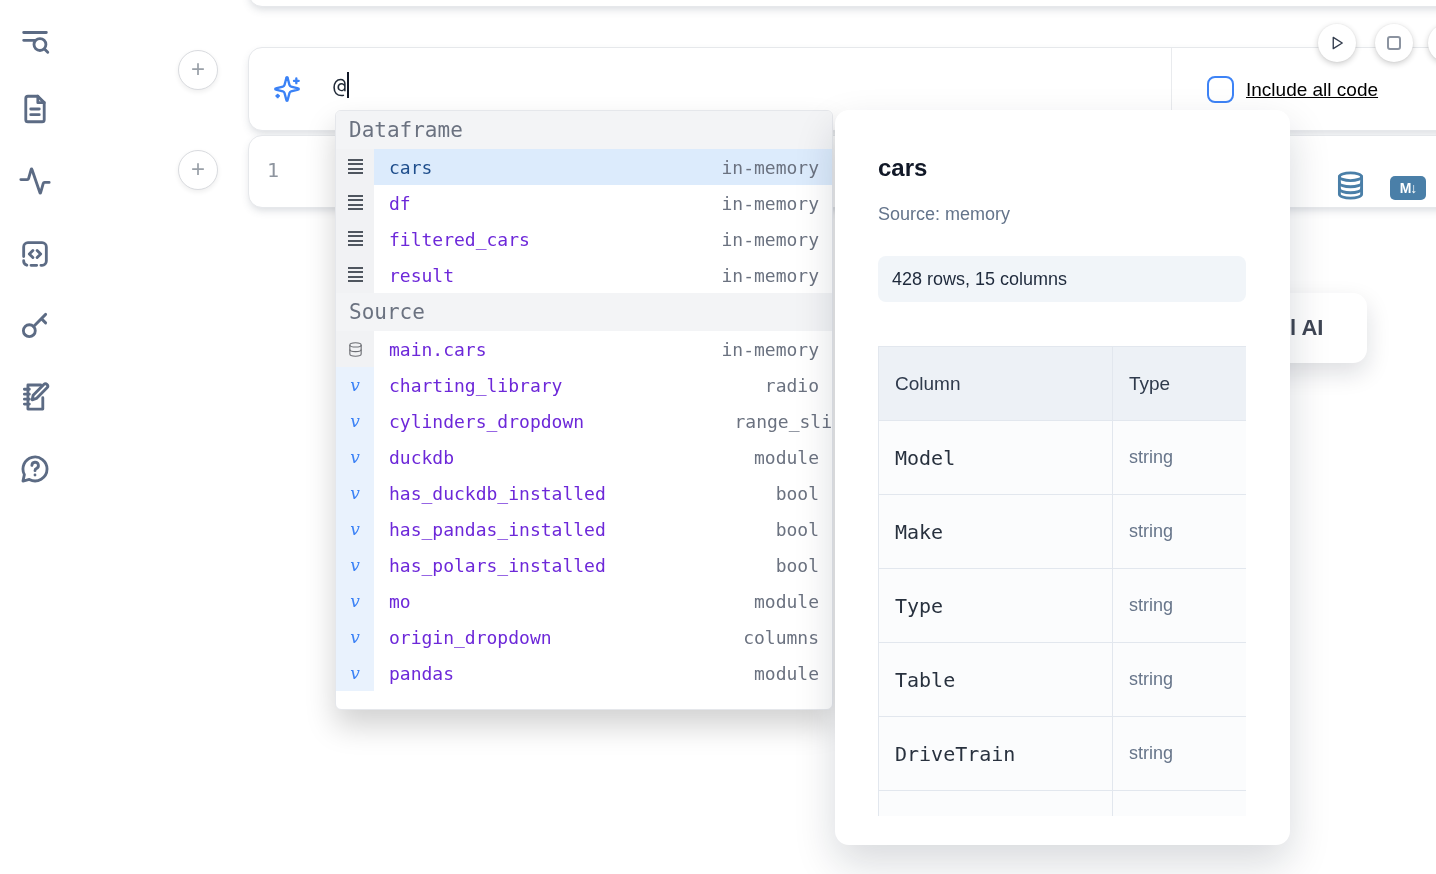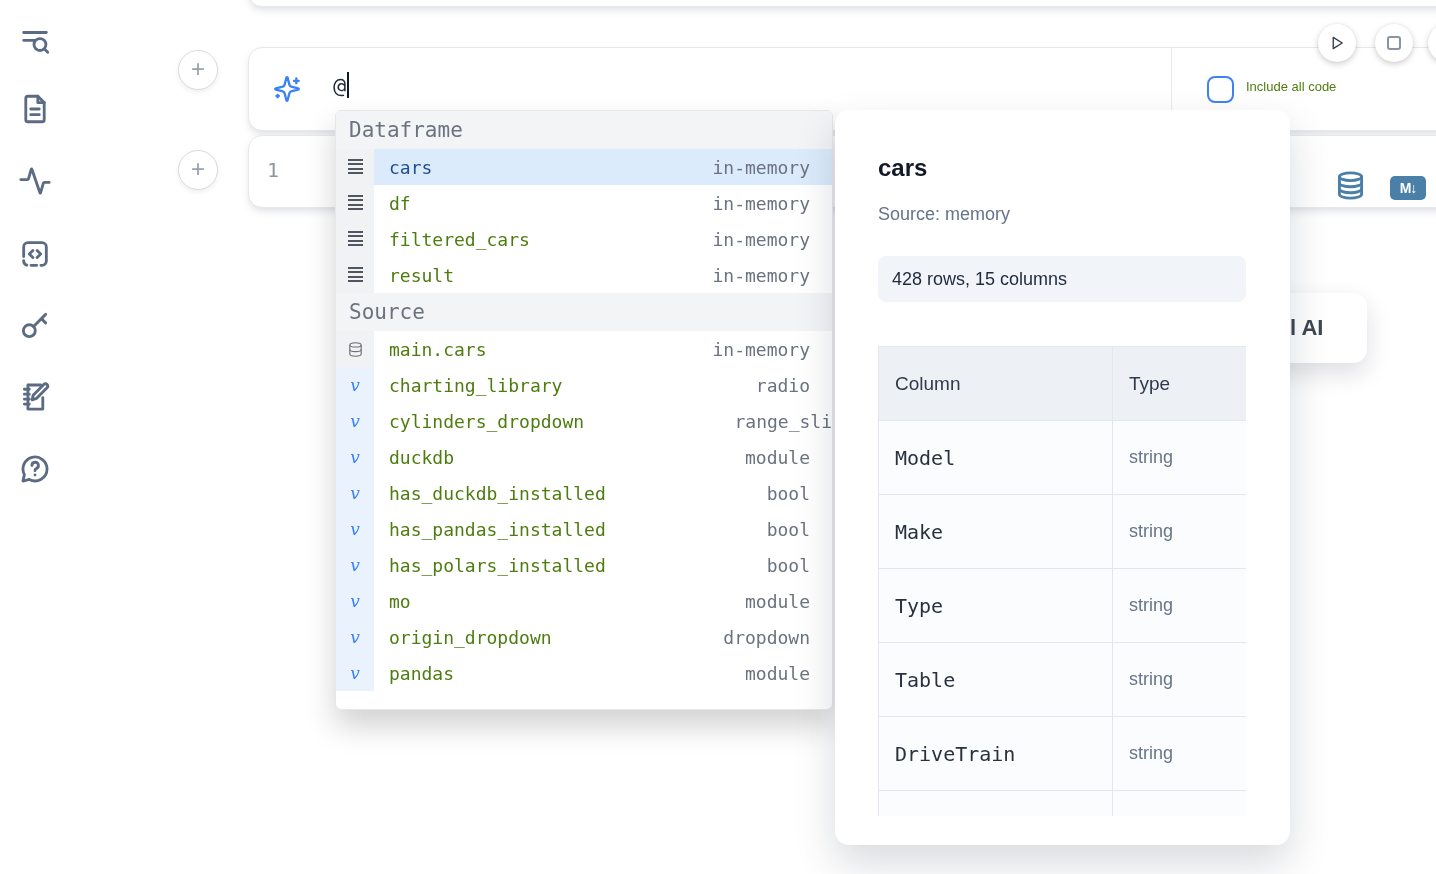--- a/index.html
+++ b/index.html
@@ -36,21 +36,21 @@
   .sparkle-wrap { position:absolute; left:24px; top:27px; width:28px; height:28px; }
   .sparkle-wrap svg { width:28px; height:28px; stroke:#3b82f6; fill:none; stroke-width:2; stroke-linecap:round; stroke-linejoin:round; }
   .ai-input { position:absolute; left:84px; top:24px; height:34px; font-size:22px; color:#1f2937; cursor:text; }
   .caret { display:inline-block; width:2px; height:26px; background:#111827; vertical-align:-5px; margin-left:1px; }
 
   .ai-bar .divider { position:absolute; left:922px; top:0; width:1px; height:82px; background:#e9ebee; }
   .checkbox {
     position:absolute; left:958px; top:28px; width:27px; height:27px;
     border:2px solid #3d83f6; border-radius:8px; background:#fff; cursor:pointer;
   }
-  .include-label { position:absolute; left:997px; top:31px; font-size:13px; color:#4d7c0f; }
+  .include-label { position:absolute; left:997px; top:31px; font-size:19px; color:#000000;text-decoration:underline; }
 
   .run-btn {
     position:absolute; top:24px; width:38px; height:38px; border-radius:50%;
     background:#fff; box-shadow:0 2px 6px rgba(0,0,0,.2), 0 0 0 1px rgba(0,0,0,.02);
     z-index:6; cursor:pointer; display:flex; align-items:center; justify-content:center;
   }
   .play { left:1318px; }
   .stop { left:1375px; }
   .extra-run { left:1428px; }
   .play svg { width:18px; height:18px; fill:none; stroke:#323c4d; stroke-width:1.8; stroke-linejoin:round; }
@@ -84,23 +84,23 @@
   .ac-header { height:38px; background:#f3f4f6; color:#6b7280; font-size:21px; line-height:38px; padding-left:13px; }
   .ac-row { height:36px; display:flex; align-items:center; cursor:pointer; background:#fff; }
   .ac-row.selected { background:#dcebfc; }
   .gutter { width:38px; height:36px; flex:0 0 38px; display:flex; align-items:center; justify-content:center; }
   .gutter.g-gray { background:#f1f2f4; }
   .gutter.g-blue { background:#e9f2fd; }
   .lines-icon { width:15px; height:16px;
     background:repeating-linear-gradient(to bottom,#4f565f 0 2px, transparent 2px 4.5px); }
   .gutter svg { width:17px; height:17px; stroke:#6d6f74; fill:none; stroke-width:1.6; }
   .v-glyph { font-family:"DejaVu Serif", serif; font-style:italic; font-size:17px; color:#3b82f6; }
-  .ac-name { flex:1; padding-left:15px; font-size:18px; color:#4d7c0f; white-space:nowrap; overflow:hidden; }
+  .ac-name { flex:1; padding-left:15px; font-size:18px; color:#6d28d9; white-space:nowrap; overflow:hidden; }
   .ac-row.selected .ac-name { color:#1f4e8c; }
-  .ac-type { padding-right:22px; font-size:18px; color:#6b7280; white-space:nowrap; }
+  .ac-type { padding-right:13px; font-size:18px; color:#6b7280; white-space:nowrap; }
   .ac-type.clip { padding-right:0; max-width:132px; overflow:hidden; }
 
   
   .panel {
     position:absolute; left:835px; top:110px; width:455px; height:735px;
     background:#fff; border-radius:14px; box-shadow:0 18px 42px rgba(15,23,42,.16);
     z-index:20;
   }
   .panel-title { position:absolute; left:43px; top:44px; font-size:24px; font-weight:bold; color:#111827; }
   .panel-source { position:absolute; left:43px; top:94px; font-size:18px; color:#64748b; }
@@ -310,21 +310,21 @@
         <span class="v-glyph">v</span>
       </span>
     <span class="ac-name">mo</span>
     <span class="ac-type">module</span>
   </div>
   <div class="ac-row">
     <span class="gutter g-blue">
         <span class="v-glyph">v</span>
       </span>
     <span class="ac-name">origin_dropdown</span>
-    <span class="ac-type">dropdown</span>
+    <span class="ac-type">columns</span>
   </div>
   <div class="ac-row">
     <span class="gutter g-blue">
         <span class="v-glyph">v</span>
       </span>
     <span class="ac-name">pandas</span>
     <span class="ac-type">module</span>
   </div>
 </div>
 

